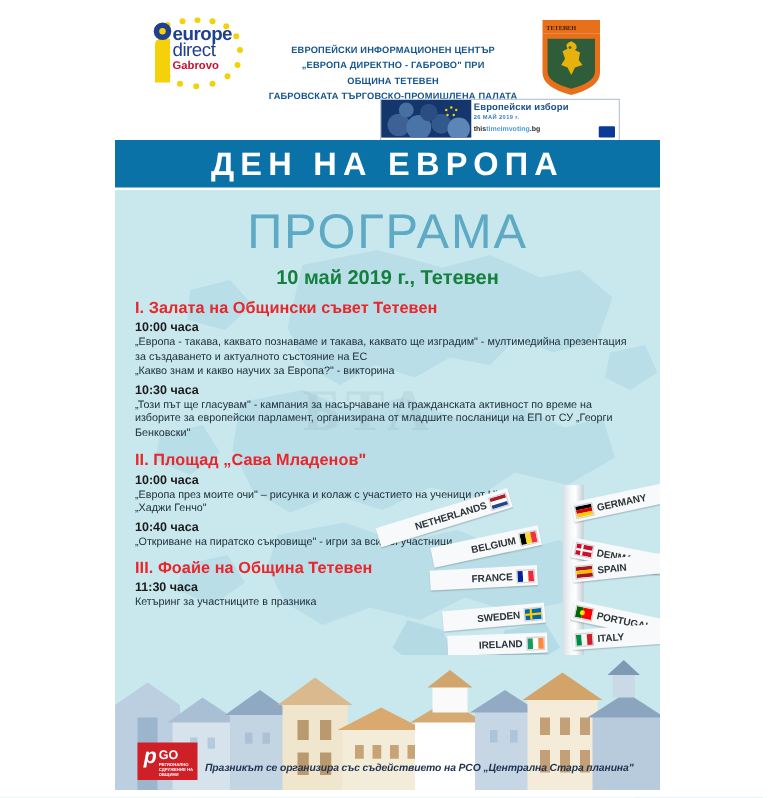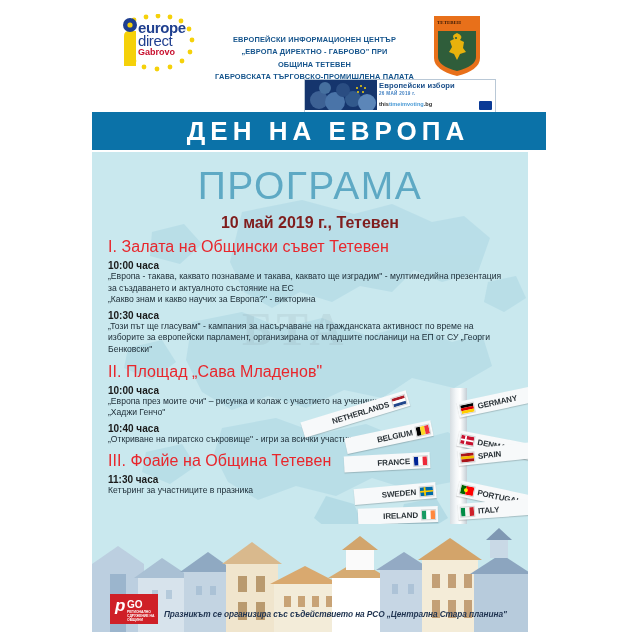--- a/index.html
+++ b/index.html
@@ -28,39 +28,39 @@
   .eb-photo{position:absolute;left:0;top:0;width:72px;height:30px;overflow:hidden;background:#1d3f73;}
   .eb-right{position:absolute;left:74px;top:1px;width:114px;}
   .eb-title{font-size:7.6px;font-weight:bold;color:#1b4f8a;letter-spacing:0.1px;}
   .eb-date{font-size:4.6px;font-weight:bold;color:#3f7fc1;margin-top:1px;letter-spacing:0.3px;}
   .eb-url{font-size:5.6px;font-weight:bold;color:#2b2b2b;margin-top:5px;}
   .eb-url .hl{color:#4b9bd6;}
   .eb-flag{position:absolute;right:3px;bottom:2px;width:13px;height:9px;background:#0a3a96;border-radius:1px;}
 
   
   .banner{position:absolute;left:92px;top:112px;width:436px;height:38px;background:#0b72a8;
-          display:flex;align-items:center;justify-content:center;padding-left:18px;}
+          display:flex;align-items:center;justify-content:center;}
   .banner span{color:#fff;font-size:26px;font-weight:bold;letter-spacing:5px;}
 
   
   .body{position:absolute;left:92px;top:152px;width:436px;height:480px;background:#c9e8ee;overflow:hidden;}
 
   .map{position:absolute;left:0;top:0;width:436px;height:420px;opacity:.55;}
   .watermark{position:absolute;left:150px;top:150px;width:170px;height:58px;
              font-size:47px;font-weight:bold;color:rgba(120,140,150,.13);letter-spacing:4px;
              font-family:"Liberation Serif",serif;}
 
   .prog-title{position:absolute;left:0;top:14px;width:436px;text-align:center;
               font-size:39px;color:#5ea9c4;letter-spacing:1.5px;line-height:1;}
   .prog-date{position:absolute;left:0;top:62px;width:436px;text-align:center;
-             font-size:16px;font-weight:bold;color:#7f1d1d;}
+             font-size:16px;font-weight:bold;color:#15803d;}
 
   .sections{position:absolute;left:16px;top:86px;width:404px;}
   .sec{margin-bottom:7px;}
-  .sec-head{font-size:16px;font-weight:normal;color:#e8262c;margin-bottom:3px;letter-spacing:0.05px;}
+  .sec-head{font-size:13px;font-weight:bold;color:#e8262c;margin-bottom:3px;letter-spacing:0.05px;}
   .it-time{font-size:10px;font-weight:bold;color:#1a1a1a;margin-top:4px;}
   .it-desc{font-size:8.6px;color:#20303a;line-height:11.6px;max-width:300px;}
   .sec.wide .it-desc{max-width:404px;}
 
   
   .signpost{position:absolute;left:300px;top:236px;width:136px;height:180px;}
   .post{position:absolute;left:58px;top:0;width:17px;height:180px;
         background:linear-gradient(90deg,#d6dde2 0%,#f3f6f8 35%,#ffffff 60%,#c4ced5 100%);}
   .sign{position:absolute;height:16px;background:#f7f9fa;
         box-shadow:0 1px 1px rgba(0,0,0,.18);display:flex;align-items:center;}

